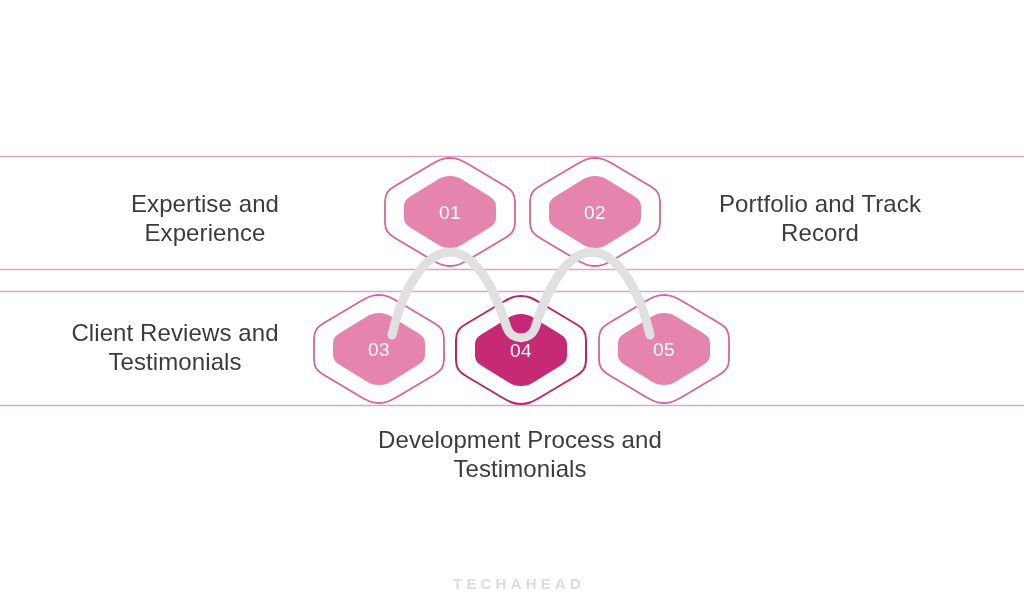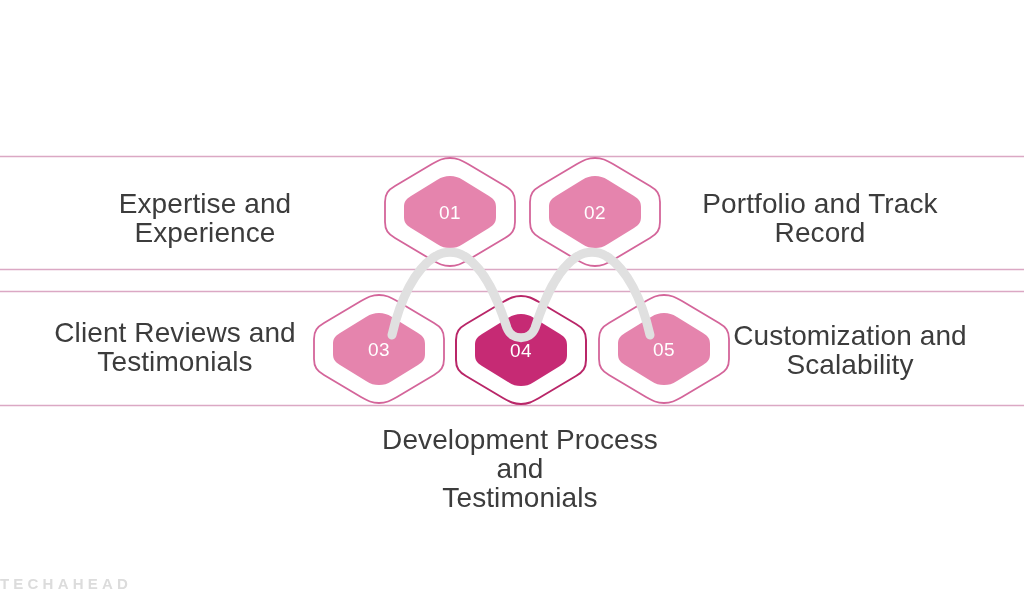--- a/index.html
+++ b/index.html
@@ -22,21 +22,21 @@
     top: 0;
     left: 0;
     width: 1024px;
     height: 609px;
     display: block;
   }
   .label {
     position: absolute;
     text-align: center;
     color: #3c3c3c;
-    font-size: 28px;
+    font-size: 24px;
     line-height: 29px;
     font-family: "Liberation Sans", sans-serif;
     white-space: pre-line;
     letter-spacing: 0.1px;
   }
   #label-1 { left: 60px;  top: 189px; width: 290px; }
   #label-2 { left: 675px; top: 189px; width: 290px; }
   #label-3 { left: 30px;  top: 318px; width: 290px; }
   #label-4 { left: 375px; top: 425px; width: 290px; }
   #label-5 { left: 705px; top: 321px; width: 290px; }
@@ -45,26 +45,27 @@
     font-size: 19px;
     fill: #ffffff;
     font-family: "Liberation Sans", sans-serif;
     letter-spacing: 0.5px;
   }
   #brand {
     position: absolute;
     left: 0;
     top: 575px;
     width: 952px;
-    text-align: left;
+    text-align: center;
     color: #dcdcdc;
     font-size: 15px;
     font-weight: bold;
     letter-spacing: 4.2px;
     font-family: "Liberation Sans", sans-serif;
+    padding-left: 43px;
   }
 </style>
 </head>
 <body>
 
 <div id="stage">
 
   <svg id="canvas" viewBox="0 0 1024 609">
     <defs>
 
@@ -259,18 +260,16 @@
   </svg>
 
   <div class="label" id="label-1">Expertise and
 Experience</div>
   <div class="label" id="label-2">Portfolio and Track
 Record</div>
   <div class="label" id="label-3">Client Reviews and
 Testimonials</div>
   <div class="label" id="label-4">Development Process and
 Testimonials</div>
-  <div class="label" id="label-5">Customization and
-Scalability</div>
 
   <div id="brand">TECHAHEAD</div>
 
 </div>
 
 </body></html>

